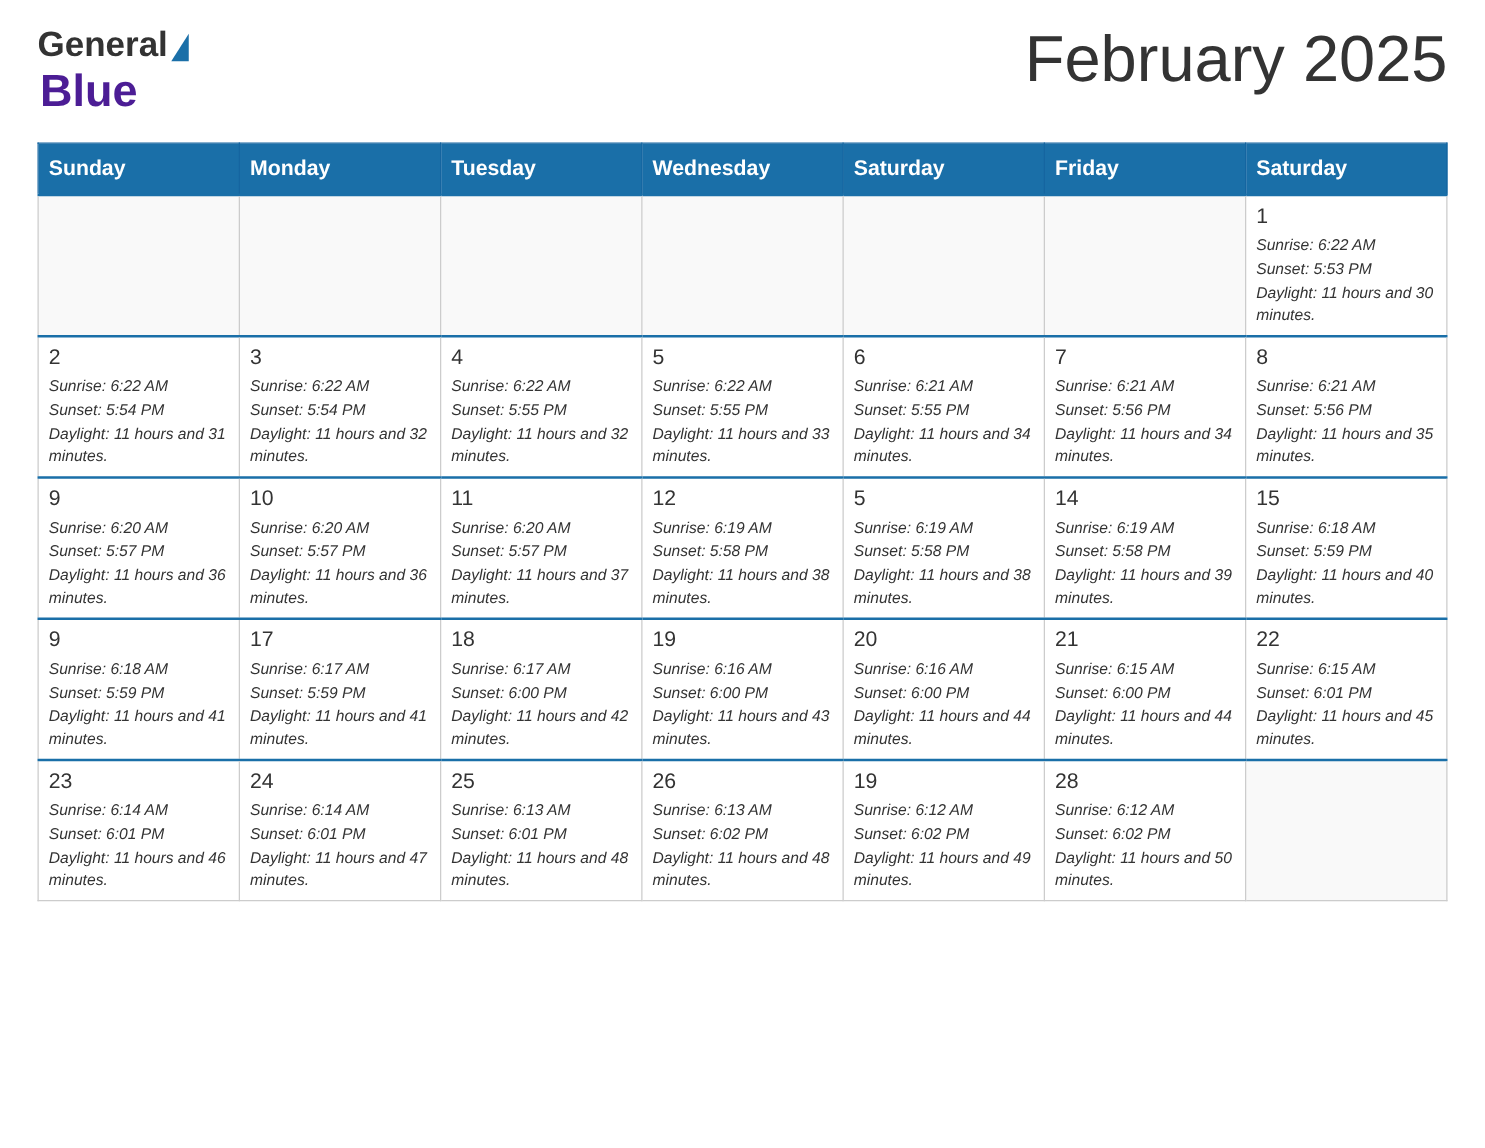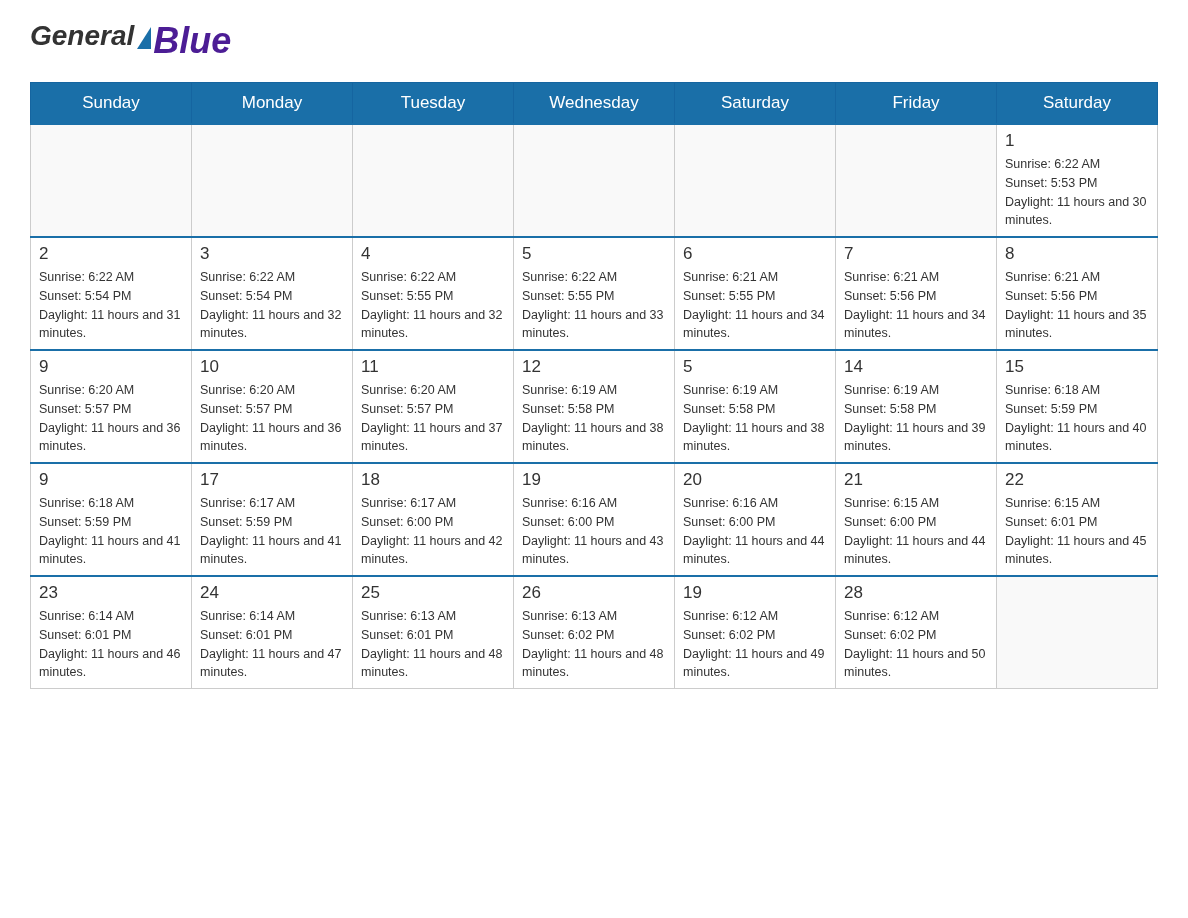--- a/index.html
+++ b/index.html
@@ -12,23 +12,22 @@
       padding: 20px 30px;
     }
     .header {
       display: flex;
       justify-content: space-between;
       align-items: flex-start;
       margin-bottom: 20px;
     }
     .logo {
       display: flex;
-      flex-direction: row;
+      flex-direction: column;
       align-items: flex-start;
-      font-style: italic;
     }
     .logo-top {
       display: flex;
       align-items: center;
     }
     .logo-general {
       font-size: 28px;
       font-weight: bold;
       color: #333;
     }
@@ -62,23 +61,23 @@
       margin-top: 4px;
     }
     .calendar {
       width: 100%;
       border-collapse: collapse;
     }
     .calendar th {
       background-color: #1a6fa8;
       color: #fff;
       padding: 10px 8px;
-      text-align: center;
+      text-align: left;
       font-size: 17px;
-      font-weight: normal;
+      font-weight: bold;
       border: 1px solid #1a6fa8;
     }
     .calendar td {
       border: 1px solid #ccc;
       vertical-align: top;
       padding: 6px 8px;
       width: 14.28%;
       min-height: 110px;
       background: #fff;
     }
@@ -89,40 +88,42 @@
       font-size: 17px;
       font-weight: normal;
       color: #333;
       display: block;
       margin-bottom: 4px;
     }
     .day-info {
       font-size: 12.5px;
       color: #333;
       line-height: 1.5;
+      font-style: italic;
     }
     .week-row td {
       border-top: 2px solid #1a6fa8;
     }
     .calendar thead tr th {
       border: 1px solid #1565a0;
     }
   </style>
 </head>
 <body>
 
 <div class="header">
   <div class="logo">
     <div class="logo-top">
       <span class="logo-general">General</span>
       <div class="logo-triangle"></div>
     </div>
     <span class="logo-blue">Blue</span>
   </div>
   <div class="title-section">
+    <div class="month-title">February 2025</div>
   </div>
 </div>
 
 <table class="calendar">
   <thead>
     <tr>
     <th>Sunday</th>
         <th>Monday</th>
         <th>Tuesday</th>
         <th>Wednesday</th>

